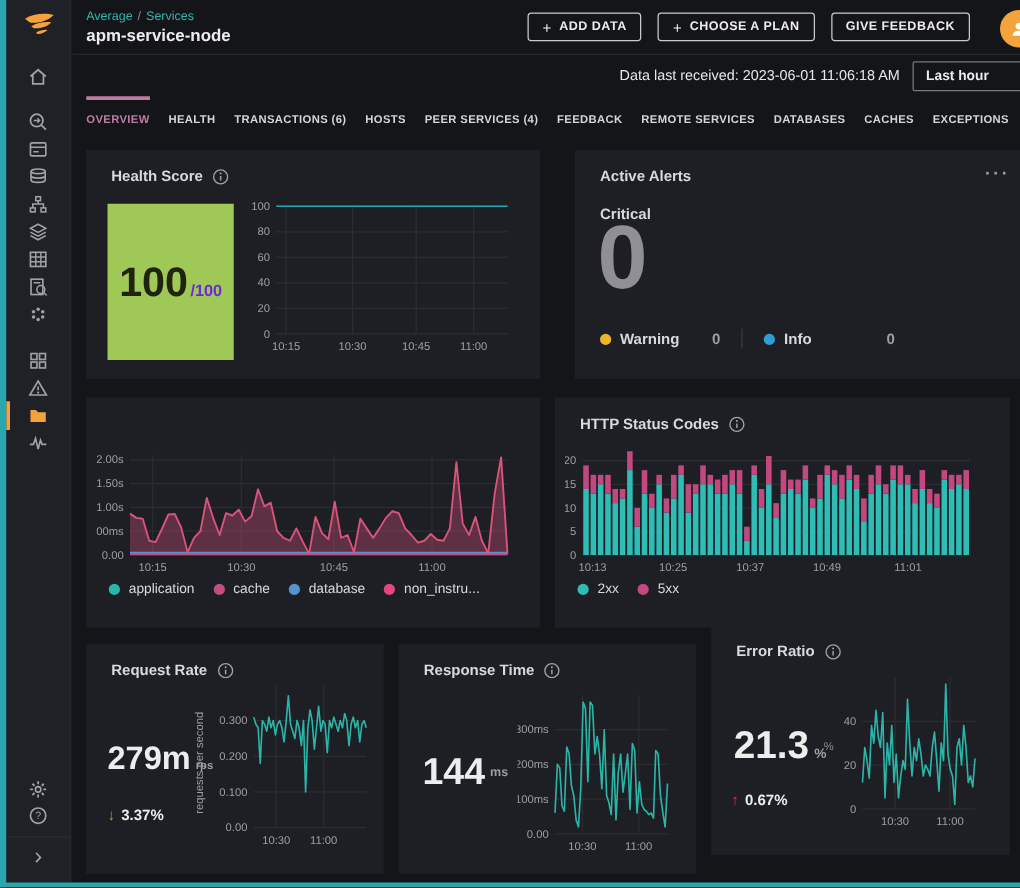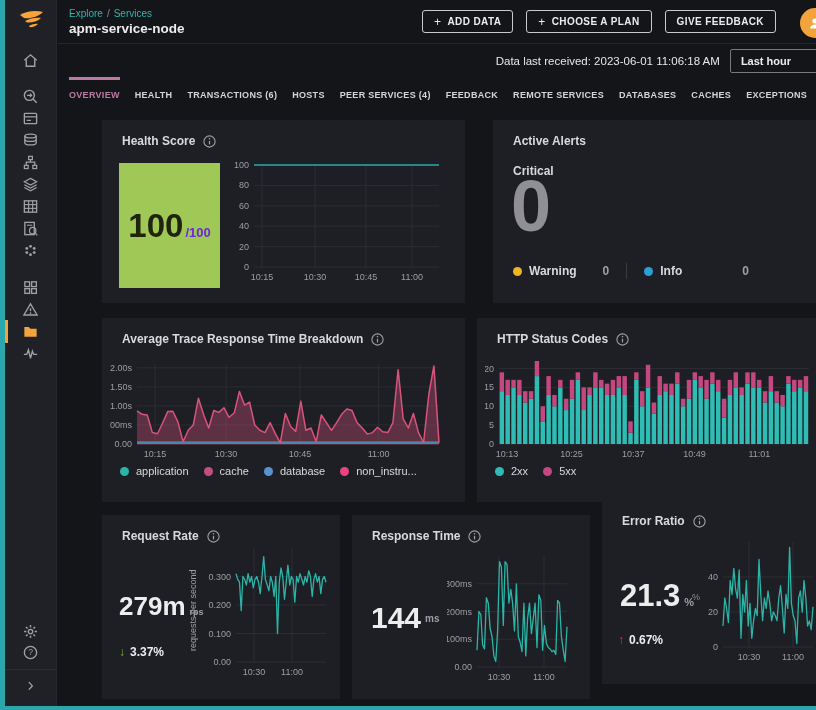--- a/index.html
+++ b/index.html
@@ -47,21 +47,21 @@
   .time-picker { border:1px solid #77797d; border-radius:2px; height:24px; display:flex; align-items:center;
                  padding:0 42px 0 10px; font-size:11px; font-weight:700; color:#ececee;
                  margin-right:-18px; cursor:pointer; }
 
   .tabs { display:flex; gap:15px; padding-left:11px; height:33px; align-items:stretch; }
   .tab { font-size:9px; font-weight:700; letter-spacing:.3px; color:#d4d5d7; display:flex; align-items:center;
          border-top:3px solid transparent; cursor:pointer; white-space:nowrap; }
   .tab.active { color:#bd7ba3; border-top-color:#bd7ba3; }
 
   
-  .content { position:absolute; top:110px; left:0; right:0; bottom:4px; background:#141519;margin-left:33px; }
+  .content { position:absolute; top:110px; left:0; right:0; bottom:4px; background:#141519; }
   .panel { position:absolute; background:#1e1f25; }
   .panel-title { position:absolute; left:20px; top:14px; font-size:12px; font-weight:700; color:#d8d9da;
                  display:flex; align-items:center; gap:8px; }
   .info-ic { color:#9fa1a4; display:inline-flex; }
   .menu-dots { position:absolute; right:16px; top:10px; color:#9fa1a4; font-size:14px; letter-spacing:2px;
                font-weight:700; cursor:pointer; }
 
   .score-box { position:absolute; left:17px; top:43px; width:101px; height:125px;
                display:flex; align-items:center; justify-content:center; }
   .score-box .score { font-size:33px; font-weight:700; color:#20240f; }
@@ -231,21 +231,21 @@
           <path d="M7 5 L11.2 9.5 L7 14" fill="none" stroke="currentColor" stroke-width="1.6"></path>
         </svg>
       </div>
   </div>
 </aside>
 
 <div class="main">
   <header class="topbar">
     <div>
       <div class="breadcrumb">
-        <a>Explore</a><span class="sep">/</span><a>Services</a>
+        <a>Average</a><span class="sep">/</span><a>Services</a>
       </div>
       <div class="page-title">apm-service-node</div>
     </div>
     <div class="top-actions" id="top-actions">
         <button class="btn">
           <span class="plus">+</span>
           <span>ADD DATA</span>
         </button>
         <button class="btn">
           <span class="plus">+</span>
@@ -337,30 +337,20 @@
         <span>Warning</span>
         <span class="alert-val">0</span>
         <span class="alert-sep"></span>
         <span class="dot" style="background: rgb(45, 159, 216);"></span>
         <span>Info</span>
         <span class="alert-val" style="margin-left:60px;">0</span>
       </div>
     </div>
 
     <div class="panel" style="left:11px;top:208px;width:363px;height:184px;">
-      <div class="panel-title">
-        <span>Average Trace Response Time Breakdown</span>
-        <span class="info-ic">
-          <svg width="13" height="13" viewBox="0 0 13 13">
-              <circle cx="6.5" cy="6.5" r="5.6" fill="none" stroke="currentColor" stroke-width="1.1"></circle>
-              <line x1="6.5" y1="5.8" x2="6.5" y2="9.4" stroke="currentColor" stroke-width="1.2"></line>
-              <circle cx="6.5" cy="3.8" r="0.8" fill="currentColor"></circle>
-            </svg>
-        </span>
-      </div>
       <svg class="chart-svg" style="left:8px;top:38px;" width="340" height="110">
           <line x1="27" x2="329" y1="88" y2="88" stroke="#2c2d33" stroke-width="1"></line>
           <text x="22" y="91" text-anchor="end" class="tick">0.00</text>
           <line x1="27" x2="329" y1="68.95238095238095" y2="68.95238095238095" stroke="#2c2d33" stroke-width="1"></line>
           <text x="22" y="71.95238095238095" text-anchor="end" class="tick">500ms</text>
           <line x1="27" x2="329" y1="49.904761904761905" y2="49.904761904761905" stroke="#2c2d33" stroke-width="1"></line>
           <text x="22" y="52.904761904761905" text-anchor="end" class="tick">1.00s</text>
           <line x1="27" x2="329" y1="30.857142857142854" y2="30.857142857142854" stroke="#2c2d33" stroke-width="1"></line>
           <text x="22" y="33.857142857142854" text-anchor="end" class="tick">1.50s</text>
           <line x1="27" x2="329" y1="11.80952380952381" y2="11.80952380952381" stroke="#2c2d33" stroke-width="1"></line>

